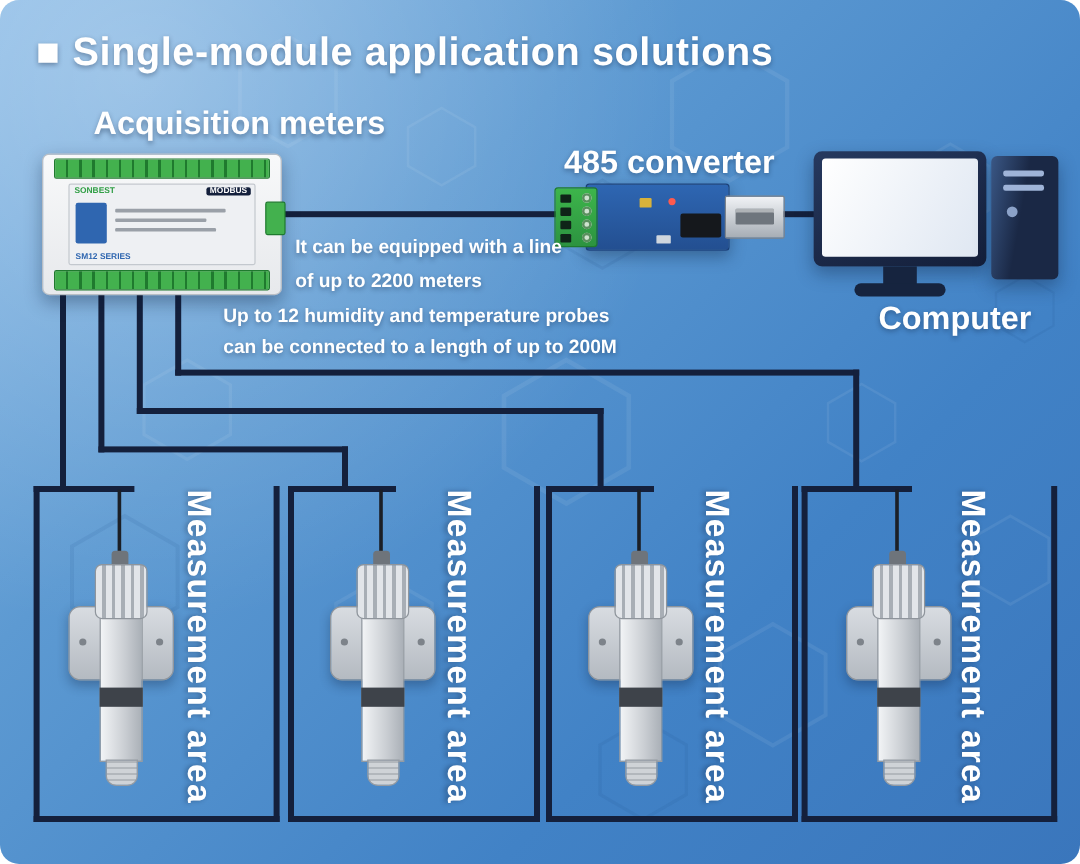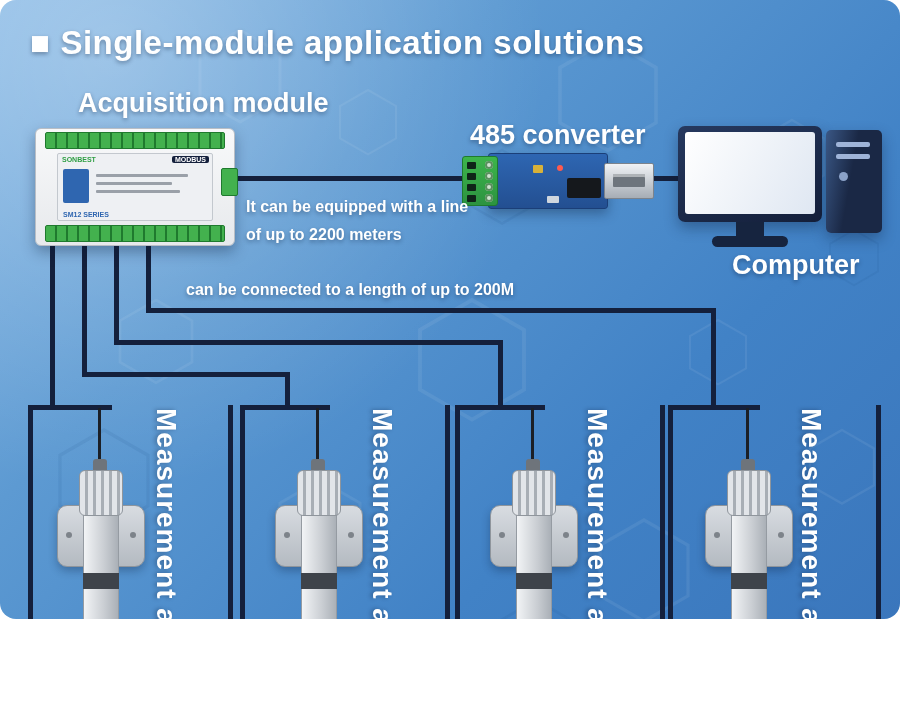--- a/index.html
+++ b/index.html
@@ -1,18 +1,18 @@
 <!DOCTYPE html>
 <html><head>
 <meta charset="utf-8">
 <style>
   html,body { margin:0; padding:0; background:#ffffff; }
   body { width:900px; height:720px; font-family:"Liberation Sans", sans-serif; }
   #stage {
-    position:relative; width:900px; height:619px; overflow:hidden; border-radius:16px;
+    position:relative; width:900px; height:720px; overflow:hidden; border-radius:16px;
     background:linear-gradient(135deg,#86b8e5 0%,#5d9ad2 33%,#4182c6 70%,#3a76bc 100%);
   }
   .glow { position:absolute; inset:0; background:radial-gradient(circle at 12% 8%, rgba(255,255,255,.28), rgba(255,255,255,0) 45%); }
   .abs { position:absolute; }
   .wire { position:absolute; background:#14203c; }
   .cable { position:absolute; background:#1b1f26; }
   .txt { position:absolute; color:#ffffff; font-weight:bold; text-shadow:0 2px 4px rgba(10,25,55,.38); white-space:nowrap; }
   .title { font-size:33px; letter-spacing:.5px; }
   .bullet { display:inline-block; margin-right:10px; }
   .seclabel { font-size:27px; }
@@ -225,26 +225,27 @@
   </div>
   <div id="tower">
     <div class="slot" style="top:12px"></div>
     <div class="slot" style="top:24px"></div>
     <div class="power"></div>
   </div>
 
   <div class="txt title" style="left:30px;top:24px">
     <span class="bullet">■</span><span>Single-module application solutions</span>
   </div>
-  <div class="txt seclabel" style="left:78px;top:88px">Acquisition module</div>
+  <div class="txt seclabel" style="left:78px;top:88px">Acquisition meters</div>
   <div class="txt seclabel" style="left:470px;top:120px">485 converter</div>
   <div class="txt seclabel" style="left:732px;top:250px">Computer</div>
 
   <div class="txt note" style="left:246px;top:198px">It can be equipped with a line</div>
   <div class="txt note" style="left:246px;top:226px">of up to 2200 meters</div>
+  <div class="txt note" style="left:186px;top:255px">Up to 12 humidity and temperature probes</div>
   <div class="txt note" style="left:186px;top:281px">can be connected to a length of up to 200M</div>
 
   <div class="txt vtext" style="left:150px;top:408px">Measurement area</div>
   <div class="txt vtext" style="left:366px;top:408px">Measurement area</div>
   <div class="txt vtext" style="left:581px;top:408px">Measurement area</div>
   <div class="txt vtext" style="left:795px;top:408px">Measurement area</div>
 
 </div>
 
 </body></html>

